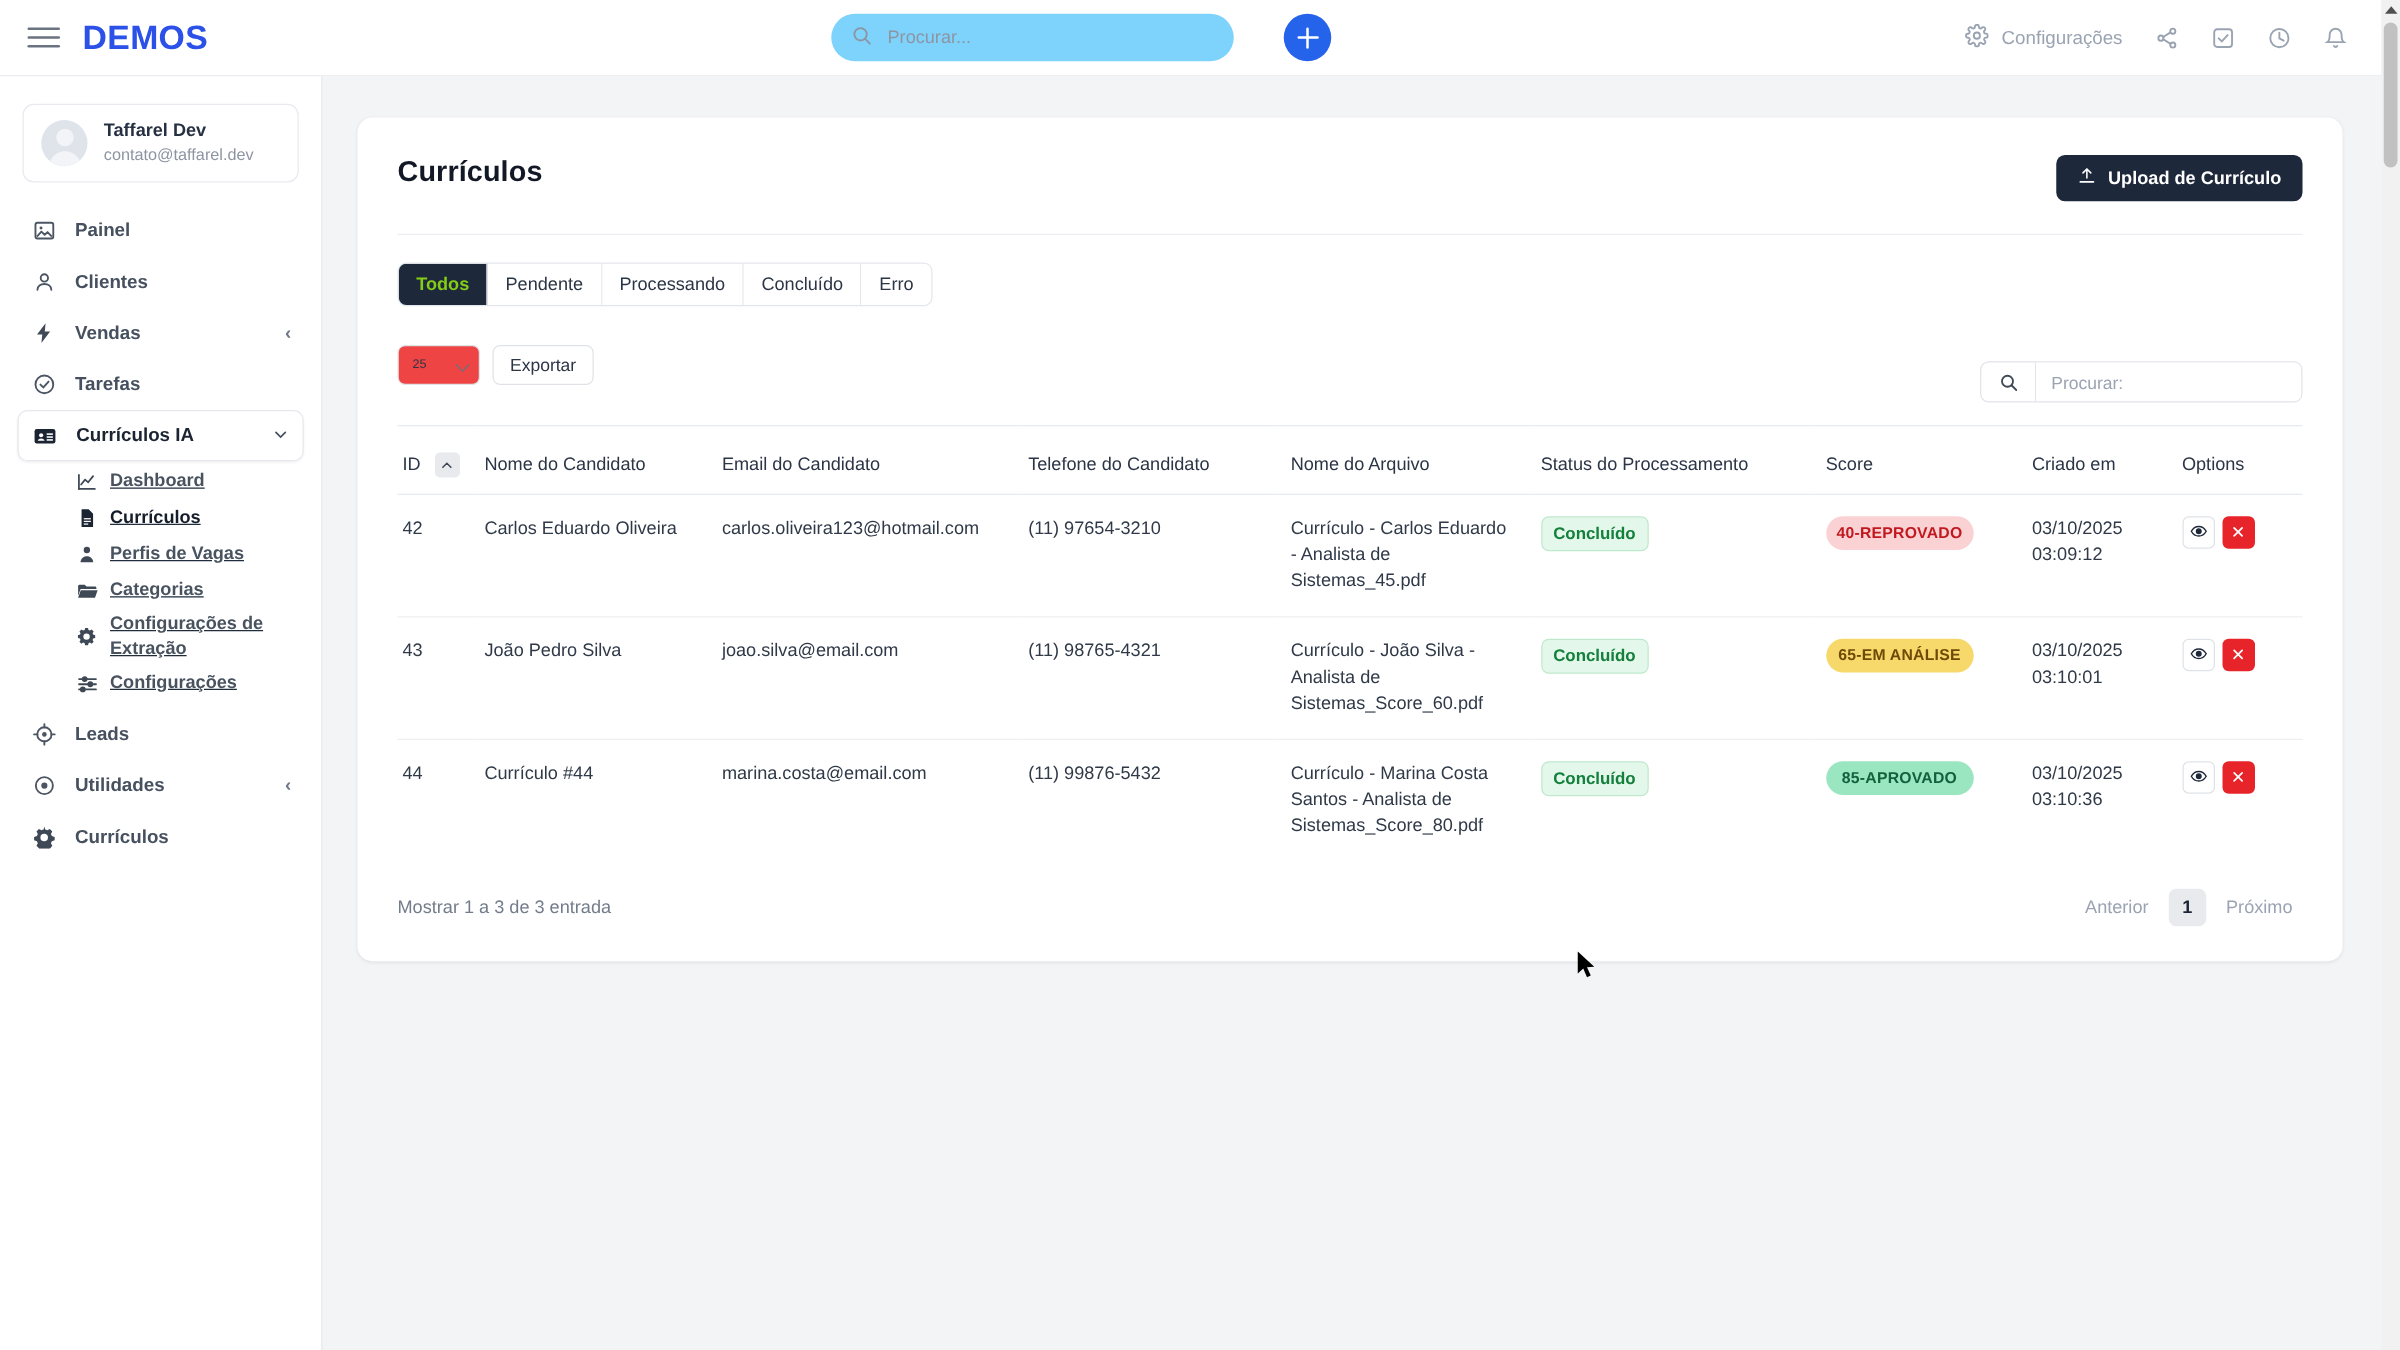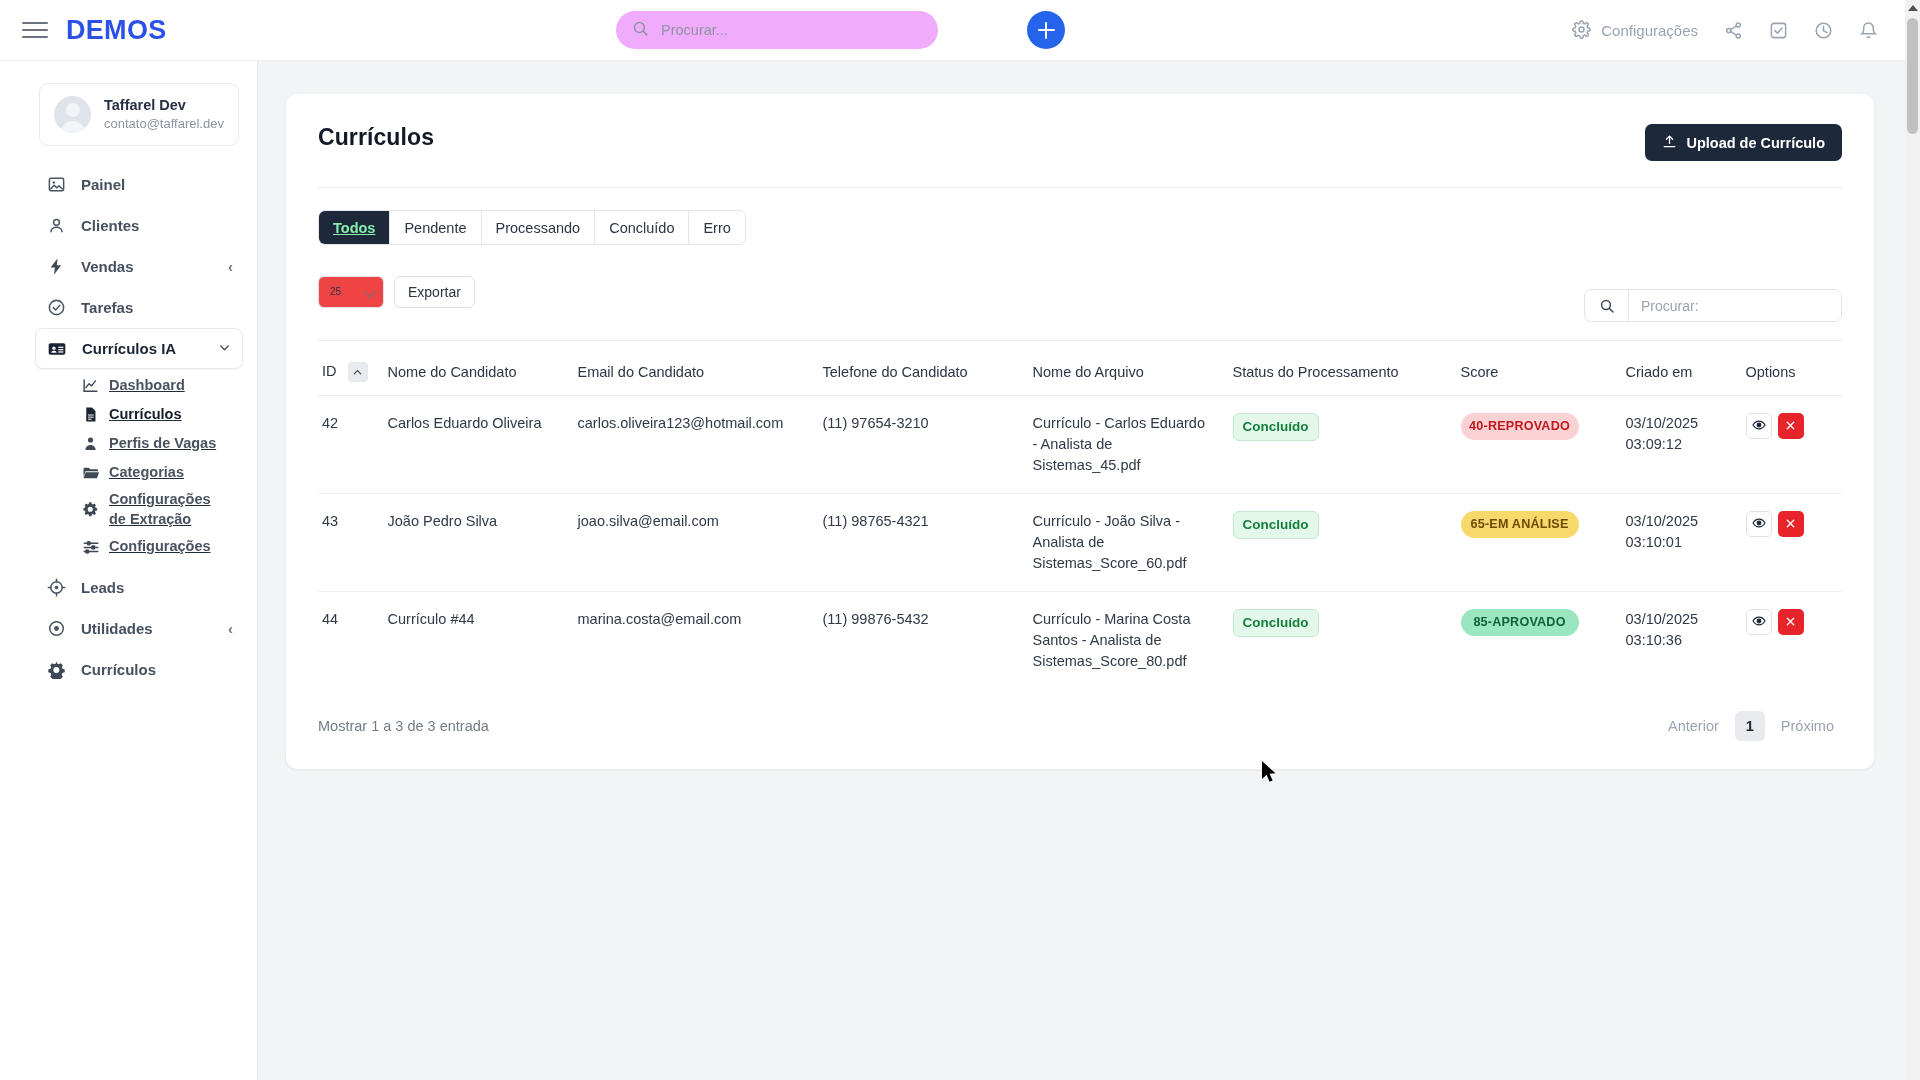--- a/index.html
+++ b/index.html
@@ -21,22 +21,22 @@
   .burger{
     width:26px;height:26px;margin-left:22px;margin-right:18px;
     display:flex;flex-direction:column;justify-content:center;gap:5px;cursor:pointer;
   }
   .burger i{display:block;height:2px;background:#6b7280;border-radius:2px;}
   .brand{
     font-size:27px;font-weight:700;color:#2b51e8;letter-spacing:.3px;
     font-family:"Liberation Sans", sans-serif;
   }
   .topsearch-wrap{
-    position:absolute;left:616px;top:11px;width:322px;height:38px;
-    background:#f0abfc;border-radius:19px;display:flex;align-items:center;padding:0 16px;
+    position:absolute;left:665px;top:11px;width:322px;height:38px;
+    background:#7dd3fc;border-radius:19px;display:flex;align-items:center;padding:0 16px;
   }
   .topsearch-wrap svg{flex:0 0 auto;}
   .topsearch{
     border:0;outline:0;background:transparent;margin-left:12px;
     font-size:14.5px;color:#3c4655;width:240px;font-family:"Liberation Sans", sans-serif;
   }
   .topsearch::placeholder{color:#8d95a3;}
   .plus-btn{
     position:absolute;left:1027px;top:11px;width:38px;height:38px;border-radius:50%;
     background:#2563eb;border:0;cursor:pointer;display:flex;align-items:center;justify-content:center;
@@ -44,21 +44,21 @@
   .plus-btn:before{content:"";position:absolute;width:17px;height:2.6px;background:#fff;border-radius:2px;}
   .plus-btn:after{content:"";position:absolute;width:2.6px;height:17px;background:#fff;border-radius:2px;}
   .top-right{
     position:absolute;right:42px;top:0;height:61px;display:flex;align-items:center;gap:26px;
   }
   .cfg-link{display:flex;align-items:center;gap:10px;color:#9aa3b2;font-size:15px;cursor:pointer;}
   .ticon{cursor:pointer;display:flex;align-items:center;}
   
   .sidebar{
     position:absolute;left:0;top:61px;width:258px;height:1019px;
-    background:#ffffff;border-right:1px solid #e2e6ec;overflow:hidden;padding-left:21px;
+    background:#ffffff;border-right:1px solid #e2e6ec;overflow:hidden;
   }
   .profile{
     margin:22px 18px 14px 18px;border:1px solid #e7eaee;border-radius:9px;
     padding:12px 14px;display:flex;align-items:center;gap:13px;cursor:pointer;
   }
   .avatar{
     width:37px;height:37px;border-radius:50%;background:#dfe3ea;flex:0 0 auto;
     position:relative;overflow:hidden;
   }
   .avatar:before{content:"";position:absolute;left:50%;top:7px;transform:translateX(-50%);
@@ -99,21 +99,21 @@
     font-size:14.5px;font-weight:600;display:flex;align-items:center;gap:9px;cursor:pointer;
     font-family:"Liberation Sans", sans-serif;
   }
   .hr{height:1px;background:#eceef1;margin:26px 32px 0 32px;}
   .tabs{display:flex;margin:22px 0 0 32px;border:1px solid #e3e6ea;border-radius:7px;width:max-content;overflow:hidden;}
   .tab{
     padding:0 14px;height:33px;display:flex;align-items:center;font-size:14.5px;color:#2b3545;
     background:#fff;border-right:1px solid #e3e6ea;cursor:pointer;white-space:nowrap;
   }
   .tab:last-child{border-right:0;}
-  .tab.active{background:#1d283a;color:#86efac;font-weight:600;text-decoration:underline;}
+  .tab.active{background:#1d283a;color:#84cc16;font-weight:600;}
   .toolbar{display:flex;align-items:center;justify-content:space-between;margin:16px 32px 0 32px;}
   .toolbar-left{display:flex;align-items:center;gap:10px;}
   .sel{
     height:32px;border:1px solid #dfe3e8;border-radius:6px;background:#ef4444;
     font-size:10px;color:#2b3545;padding:0 28px 0 11px;cursor:pointer;
     appearance:none;-webkit-appearance:none;min-width:66px;
     font-family:Liberation Sans, sans-serif;
   }
   .sel-wrap{position:relative;display:inline-flex;}
   .sel-wrap:after{

